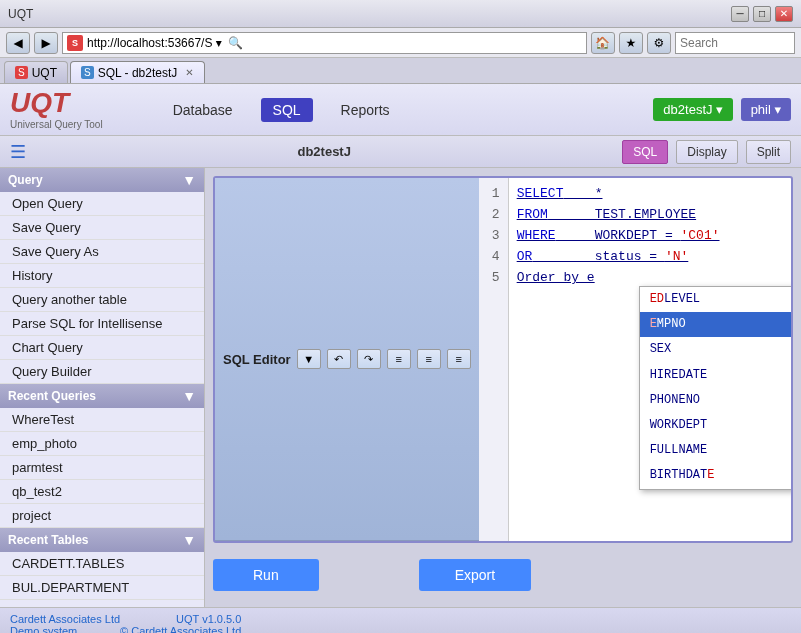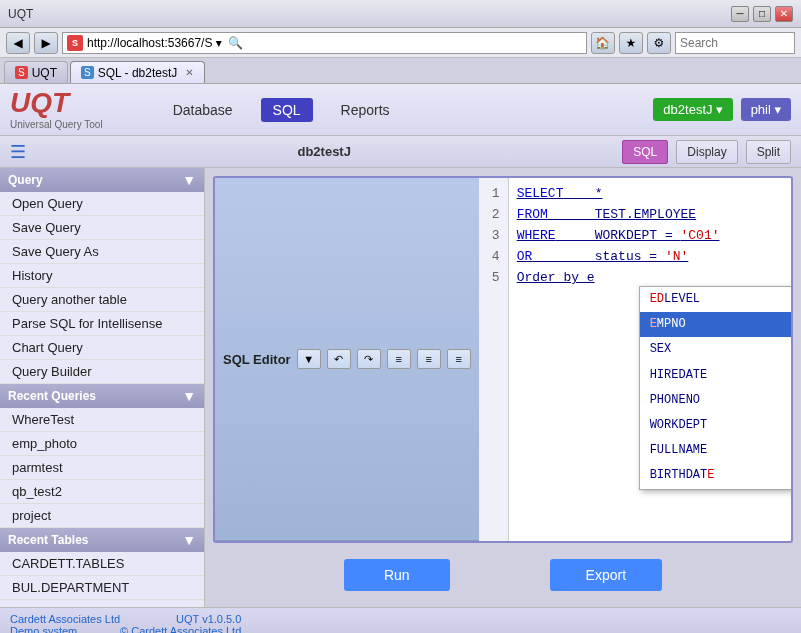--- a/index.html
+++ b/index.html
@@ -305,21 +305,20 @@
       cursor: pointer;
       color: #000080;
     }
     .ac-item.selected { background: #3366cc; color: white; }
     .ac-highlight { color: #cc0000; }
     .ac-item.selected .ac-highlight { color: #ffcccc; }
 
     
     .bottom-buttons {
       display: flex;
-      justify-content: center;
       gap: 100px;
       padding: 8px 0;
     }
     .run-btn {
       background: #4488ff;
       color: white;
       border: none;
       padding: 8px 40px;
       font-size: 14px;
       border-radius: 3px;

